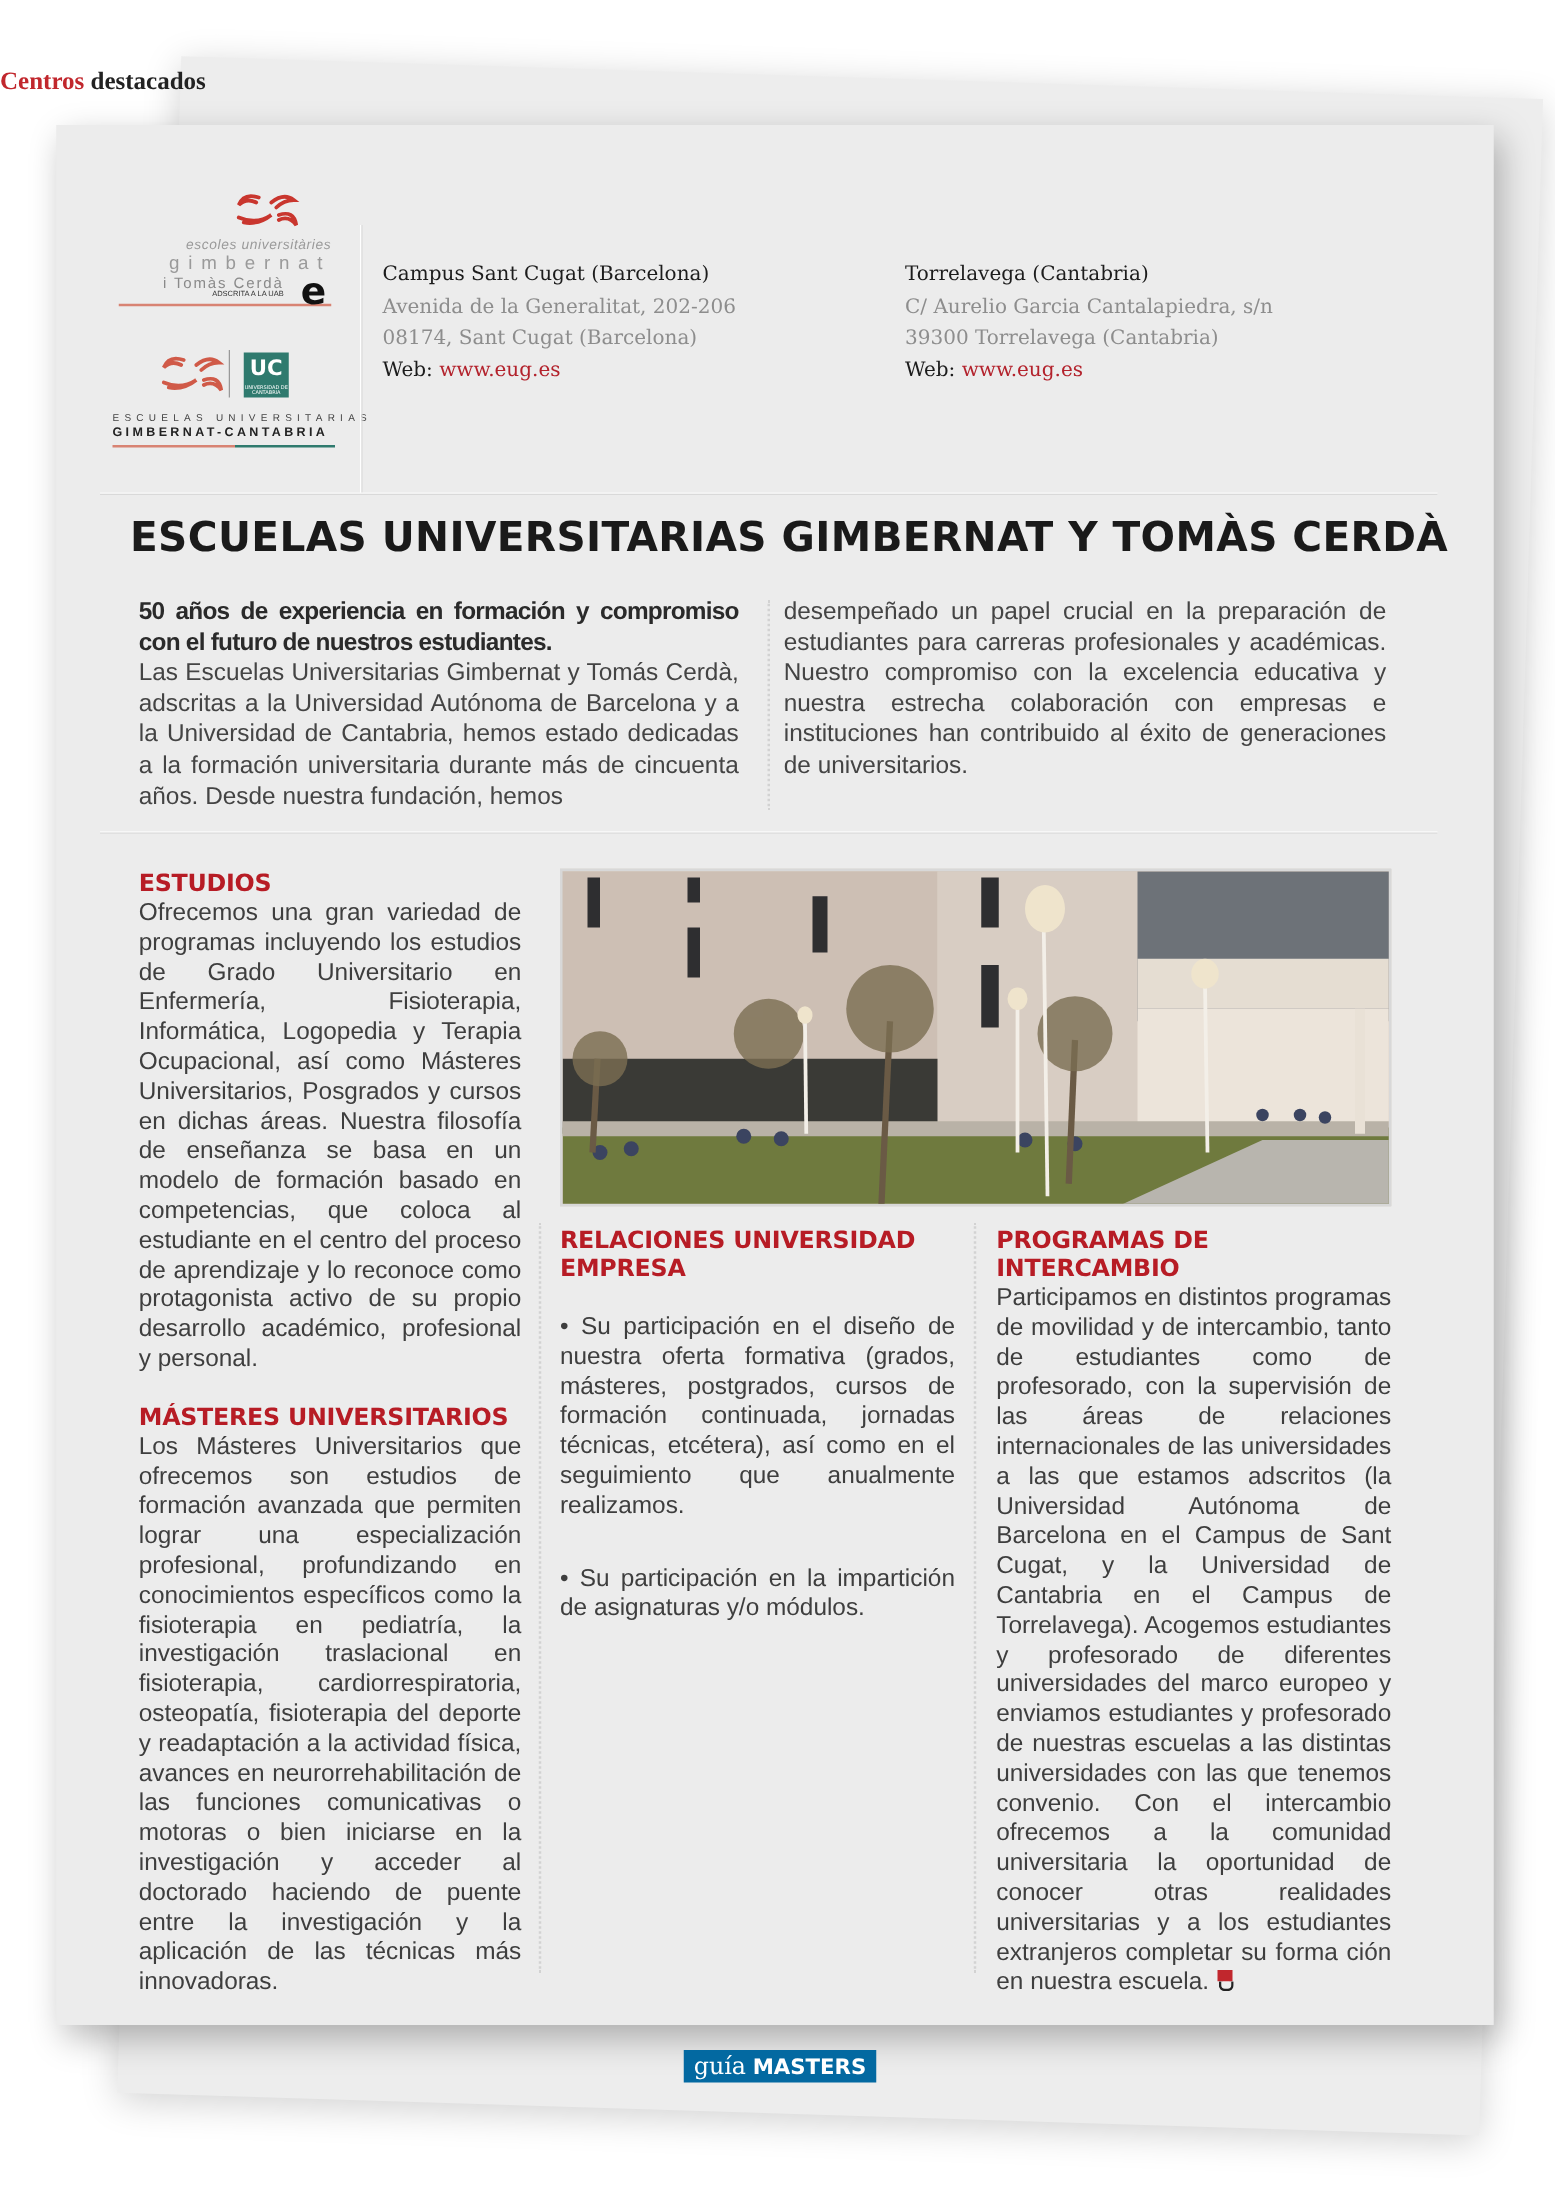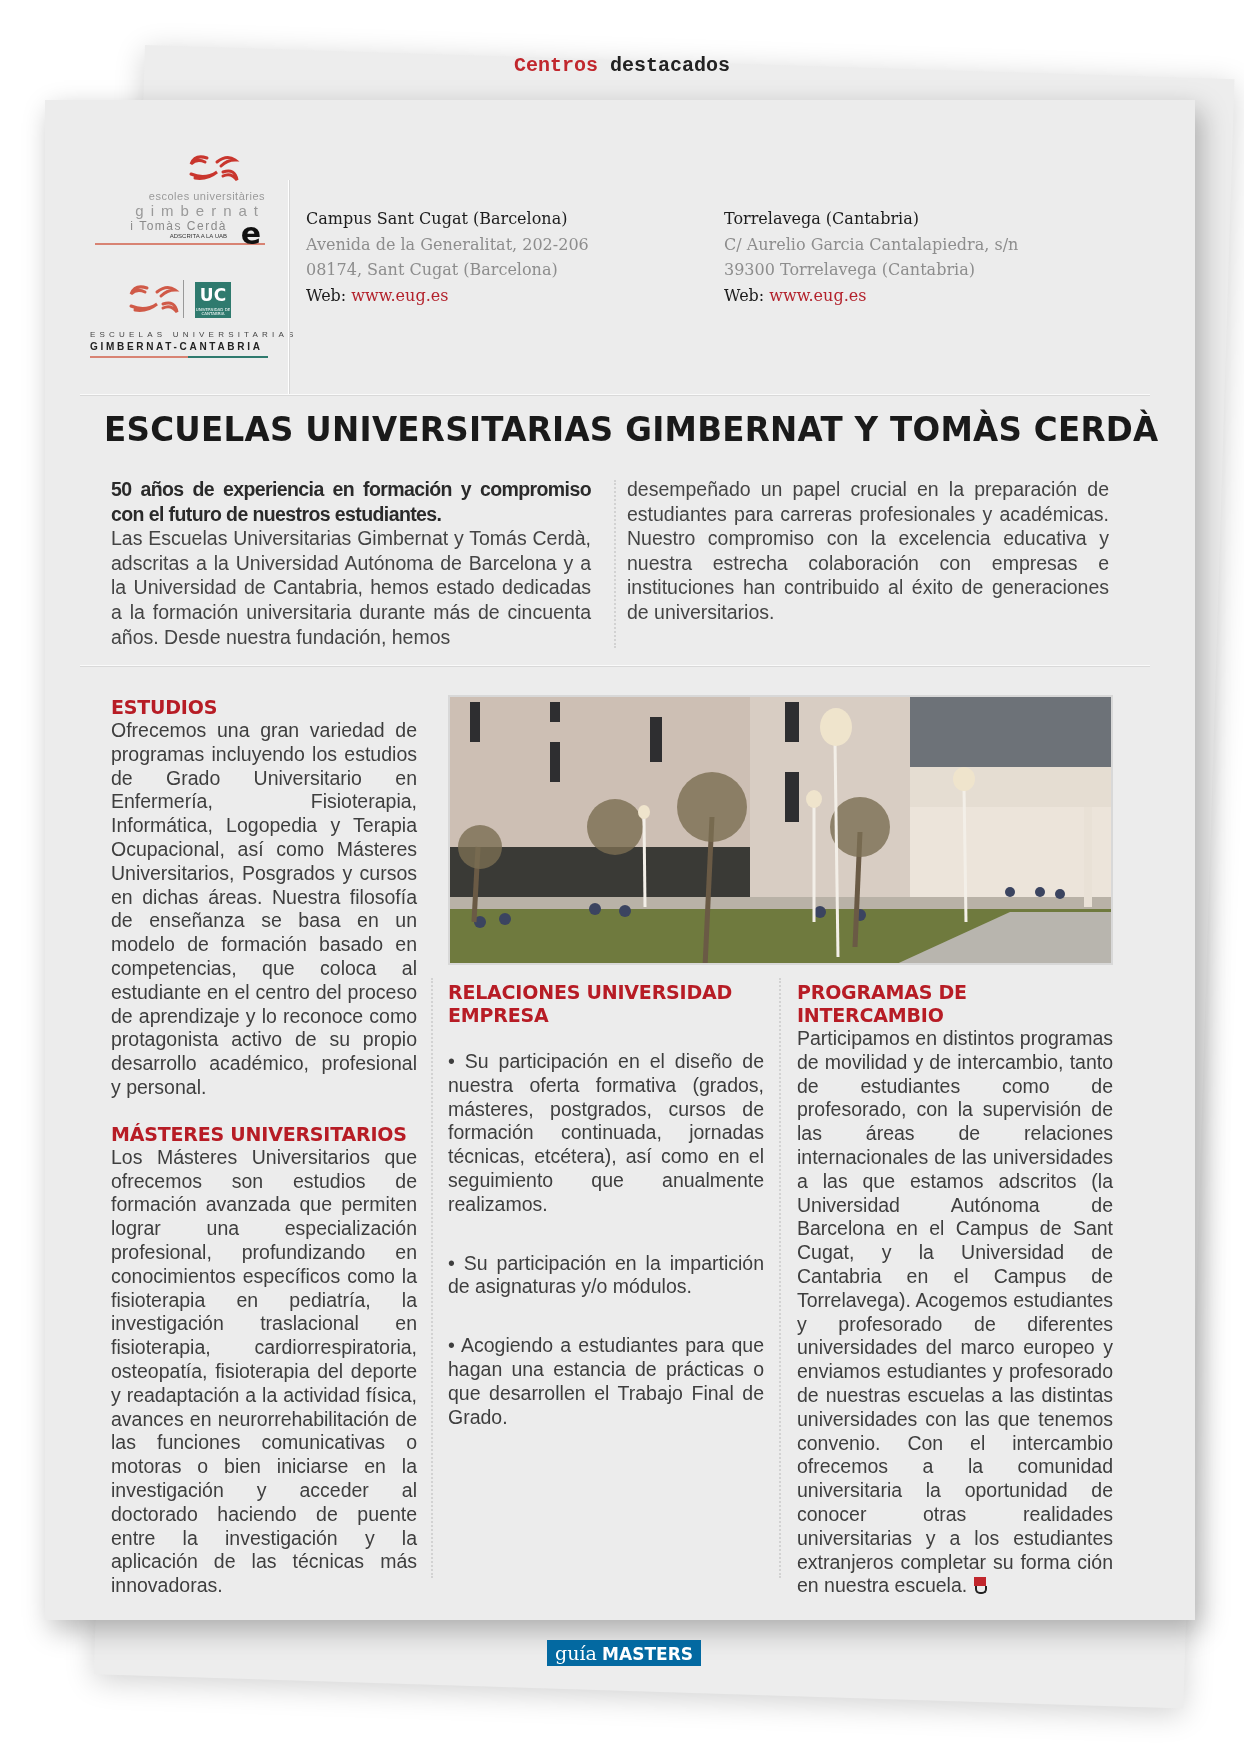--- a/index.html
+++ b/index.html
@@ -10,30 +10,30 @@
     position: absolute; left: 145px; top: 45px; width: 1090px; height: 1630px;
     background: #ededed; transform: rotate(1.8deg); transform-origin: top left;
     box-shadow: 0 6px 30px rgba(0,0,0,0.18);
   }
   .sheet {
     position: absolute; left: 45px; top: 100px; width: 1150px; height: 1520px;
     background: #ececec; box-shadow: 6px 10px 26px rgba(0,0,0,0.28);
   }
 
   .section-label {
-    position: absolute; top: 54px; left: 0; width: 1244px; text-align: center;
-    font-family: Liberation Mono, monospace; font-weight: bold; font-size: 20px; color: #222;
+    position: absolute; top: 54px; left: 0; width: 1244px; text-align: left;
+    font-family: Liberation Serif, serif; font-weight: bold; font-size: 20px; color: #222;
   }
   .section-label .accent { color: #c1272d; }
 
   
   .logo-block { position: absolute; left: 95px; top: 150px; width: 170px; }
   .logo1 { text-align: right; position: relative; height: 110px; }
   .swirl { display: block; }
-  .logo1 .l1 { font-size: 11px; color: #9a9a9a; letter-spacing: 0.5px; }
+  .logo1 .l1 { font-size: 11px; color: #9a9a9a; letter-spacing: 0.5px; font-style: italic; }
   .logo1 .l2 { font-size: 15px; color: #9a9a9a; letter-spacing: 7px; }
   .logo1 .l3 { font-size: 12px; color: #8a8a8a; letter-spacing: 1.5px; margin-right: 38px; }
   .logo1 .l4 { font-size: 6px; color: #333; margin-right: 0px; }
   .logo1 .e-mark { position: absolute; right: 4px; top: 66px; font-weight: bold; font-size: 30px; color: #111; font-family: "DejaVu Sans", sans-serif; }
   .logo1 .rule { height: 2px; background: #d88373; margin-top: 4px; }
 
   .logo2 { margin-top: 18px; position: relative; height: 80px; }
   .logo2 .uc { position: absolute; left: 100px; top: 4px; width: 36px; height: 36px; background: #2f7a6e; color: #fff; font-weight: bold; font-size: 17px; text-align: center; line-height: 26px; font-family: "DejaVu Sans", sans-serif; }
   .logo2 .uc small { display: block; font-size: 4px; line-height: 4px; font-weight: normal; }
   .logo2 .adscrita { position: absolute; left: 88px; top: 2px; width: 2px; height: 38px; border-left: 1px solid #999; }
@@ -230,21 +230,20 @@
         <ellipse cx="194" cy="115" rx="6" ry="7"></ellipse>
       </g>
     <rect x="634" y="110" width="8" height="100" fill="#e9e1d6"></rect>
   </svg>
 </div>
 
 <div class="col" style="left:448px;top:981px;width:316px;">
   <h3>RELACIONES UNIVERSIDAD EMPRESA</h3>
   <p class="bullet">• Su participación en el diseño de nuestra oferta formativa (grados, másteres, postgrados, cursos de formación continuada, jornadas técnicas, etcétera), así como en el seguimiento que anualmente realizamos.</p>
   <p class="bullet2">• Su participación en la impartición de asignaturas y/o módulos.</p>
-  <p class="bullet2">• Acogiendo a estudiantes para que hagan una estancia de prácticas o que desarrollen el Trabajo Final de Grado.</p>
 </div>
 
 <div class="dotted-v" style="left:779px;top:978px;height:600px;"></div>
 
 <div class="col" style="left:797px;top:981px;width:316px;">
   <h3>PROGRAMAS DE INTERCAMBIO</h3>
   <p><span>Participamos en distintos programas de movilidad y de intercambio, tanto de estudiantes como de profesorado, con la supervisión de las áreas de relaciones internacionales de las universidades a las que estamos adscritos (la Universidad Autónoma de Barcelona en el Campus de Sant Cugat, y la Universidad de Cantabria en el Campus de Torrelavega). Acogemos estudiantes y profesorado de diferentes universidades del marco europeo y enviamos estudiantes y profesorado de nuestras escuelas a las distintas universidades con las que tenemos convenio. Con el intercambio ofrecemos a la comunidad universitaria la oportunidad de conocer otras realidades universitarias y a los estudiantes extranjeros completar su forma ción en nuestra escuela.</span> <span class="end-mark"></span></p>
 </div>
 
 <div class="footer-brand">

